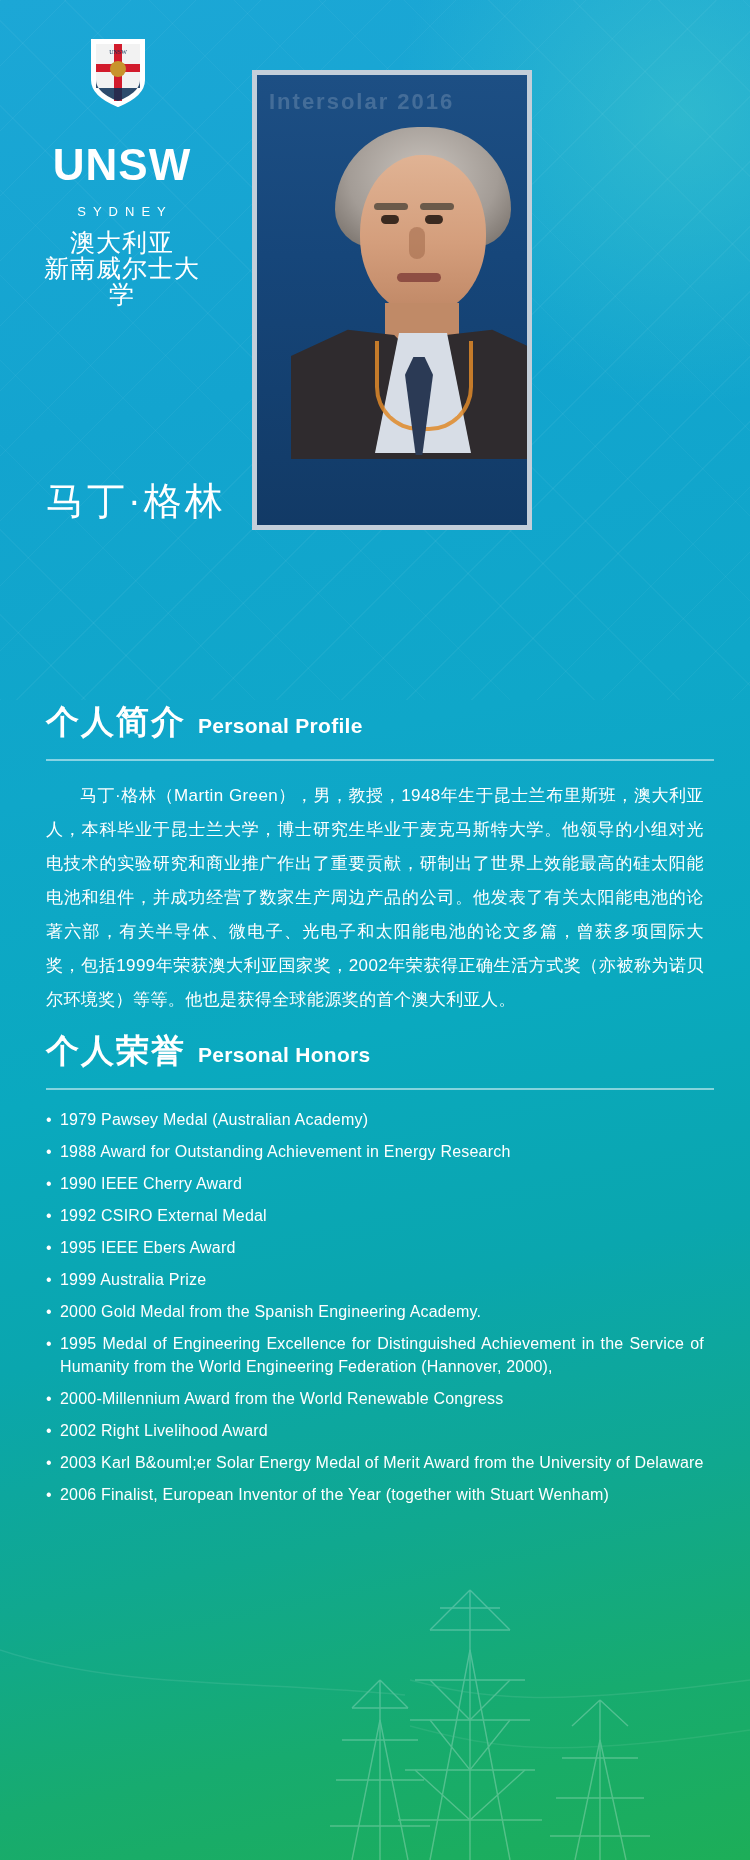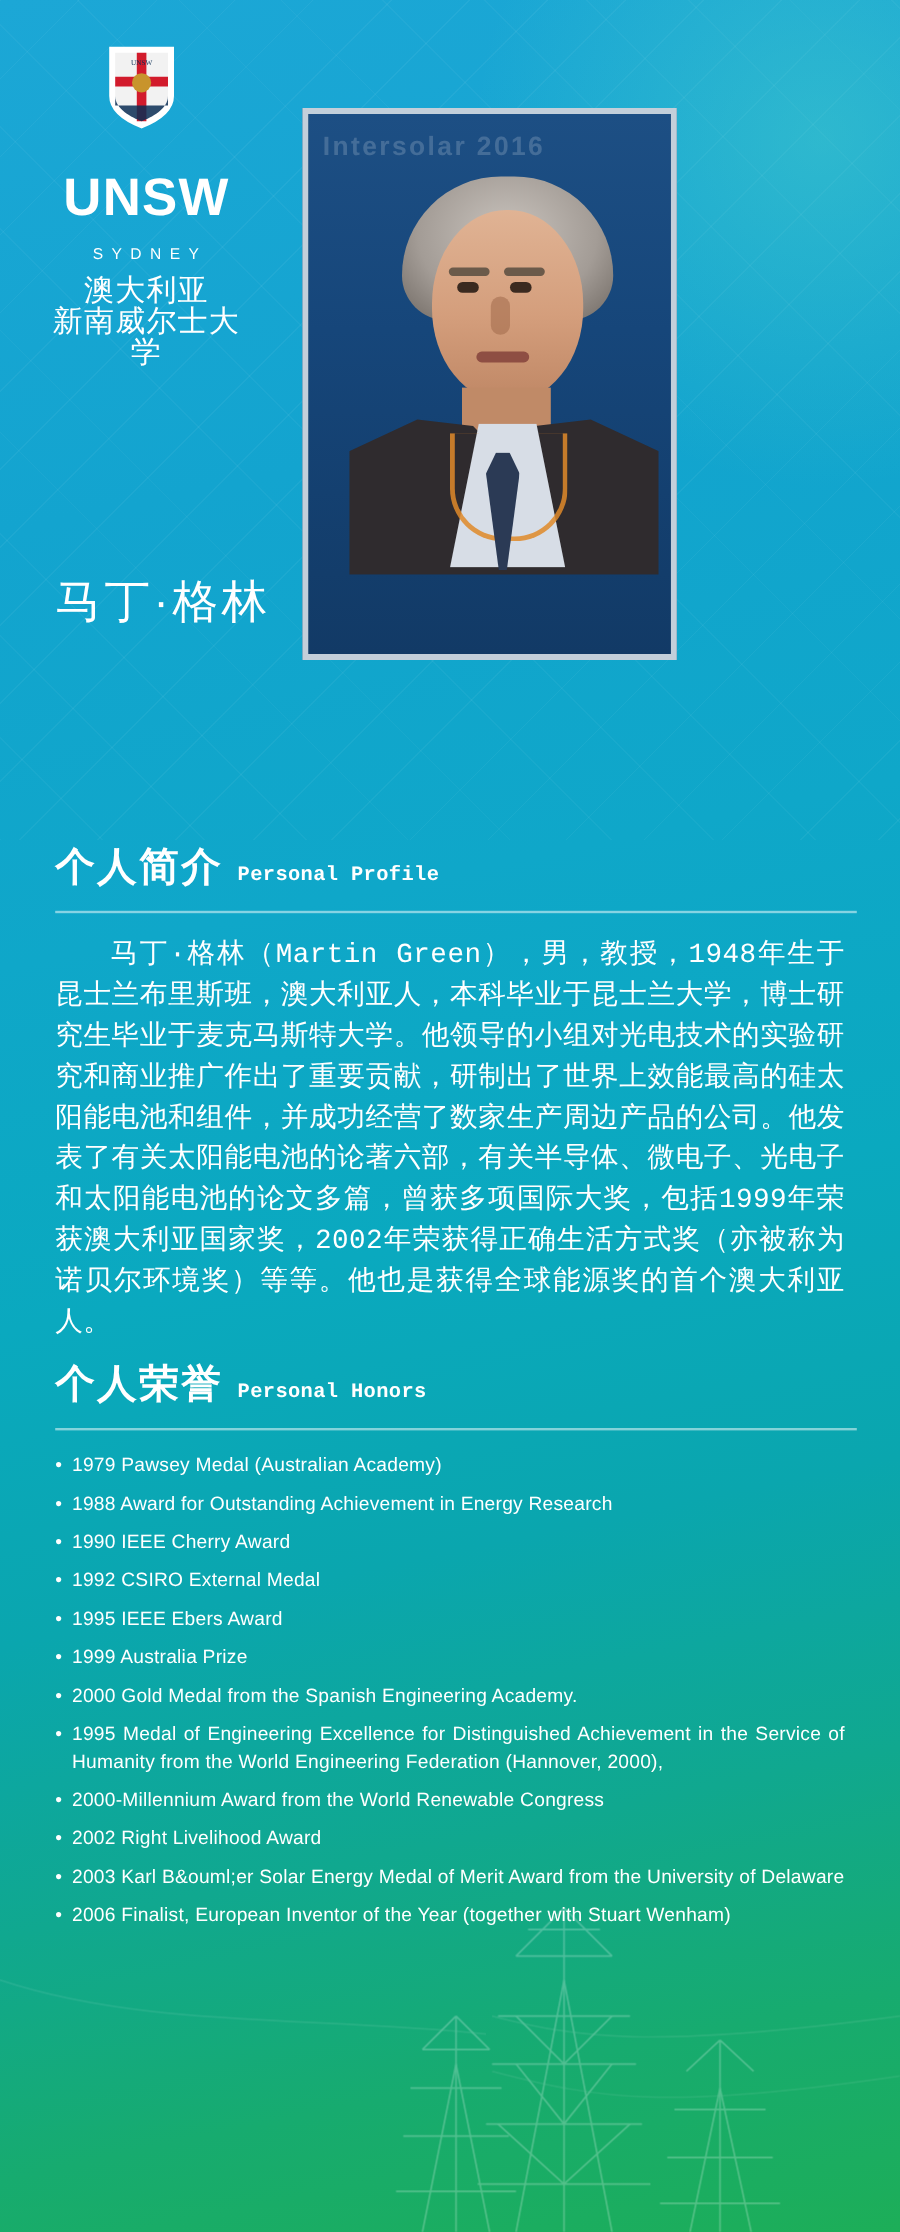--- a/index.html
+++ b/index.html
@@ -43,21 +43,21 @@
   .unsw-main{
     font-size:44px;font-weight:bold;letter-spacing:1px;line-height:46px;
   }
   .unsw-sub{
     font-size:13px;letter-spacing:7px;margin-top:16px;margin-left:6px;
   }
   .unsw-cn{
     font-size:25px;line-height:26px;margin-top:10px;letter-spacing:1px;
   }
   .portrait{
-    position:absolute;left:252px;top:90px;width:312px;height:460px;
+    position:absolute;left:252px;top:70px;width:280px;height:460px;
     border:5px solid rgba(255,255,255,0.75);
     box-sizing:border-box;
     background:#12406e;
     overflow:hidden;
   }
   .p-bg{position:absolute;inset:0;background:linear-gradient(180deg,#1d4f84 0%,#16467a 40%,#123a66 100%);}
   .p-bgtext{
     position:absolute;left:12px;top:14px;color:rgba(255,255,255,0.18);
     font-size:22px;letter-spacing:2px;font-weight:bold;
   }
@@ -97,29 +97,29 @@
   }
   
   .name-cn{
     position:absolute;left:46px;top:476px;color:#fff;font-size:38px;letter-spacing:3px;font-weight:normal;
   }
   .name-en{
     position:absolute;left:40px;top:556px;color:#fff;font-size:74px;font-weight:bold;letter-spacing:-1px;line-height:78px;
   }
   
   .section-head{
-    position:relative;margin:0 0 0 46px;display:flex;align-items:baseline;font-family:Liberation Mono, monospace;
+    position:relative;margin:0 0 0 46px;display:flex;align-items:baseline;
   }
   .sh-cn{color:#fff;font-size:33px;font-weight:bold;letter-spacing:2px;}
-  .sh-en{color:#fff;font-size:17px;font-weight:bold;margin-left:12px;letter-spacing:.3px;}
+  .sh-en{color:#fff;font-size:21px;font-weight:bold;margin-left:12px;letter-spacing:.3px;}
   .rule-wrap{position:relative;height:2px;margin:14px 0 18px 0;}
   .rule-wrap .line{position:absolute;left:46px;right:36px;height:2px;background:rgba(255,255,255,0.5);}
   .profile{
-    color:#fff;font-size:23px;line-height:34px;margin:10px 46px 0 46px;
-    text-align:justify;letter-spacing:.4px;font-family:Liberation Mono, monospace;
+    color:#fff;font-size:17px;line-height:34px;margin:10px 46px 0 46px;
+    text-align:justify;letter-spacing:.4px;
   }
   .profile p{margin:0 0 12px 0;text-indent:2em;}
   .honors{
     margin:18px 46px 0 46px;color:#fff;
   }
   .honor{
     display:flex;font-size:16px;line-height:23px;margin-bottom:9px;letter-spacing:.2px;
   }
   .bullet{width:14px;flex:0 0 14px;}
   .honor span.txt{flex:1;text-align:justify;}

